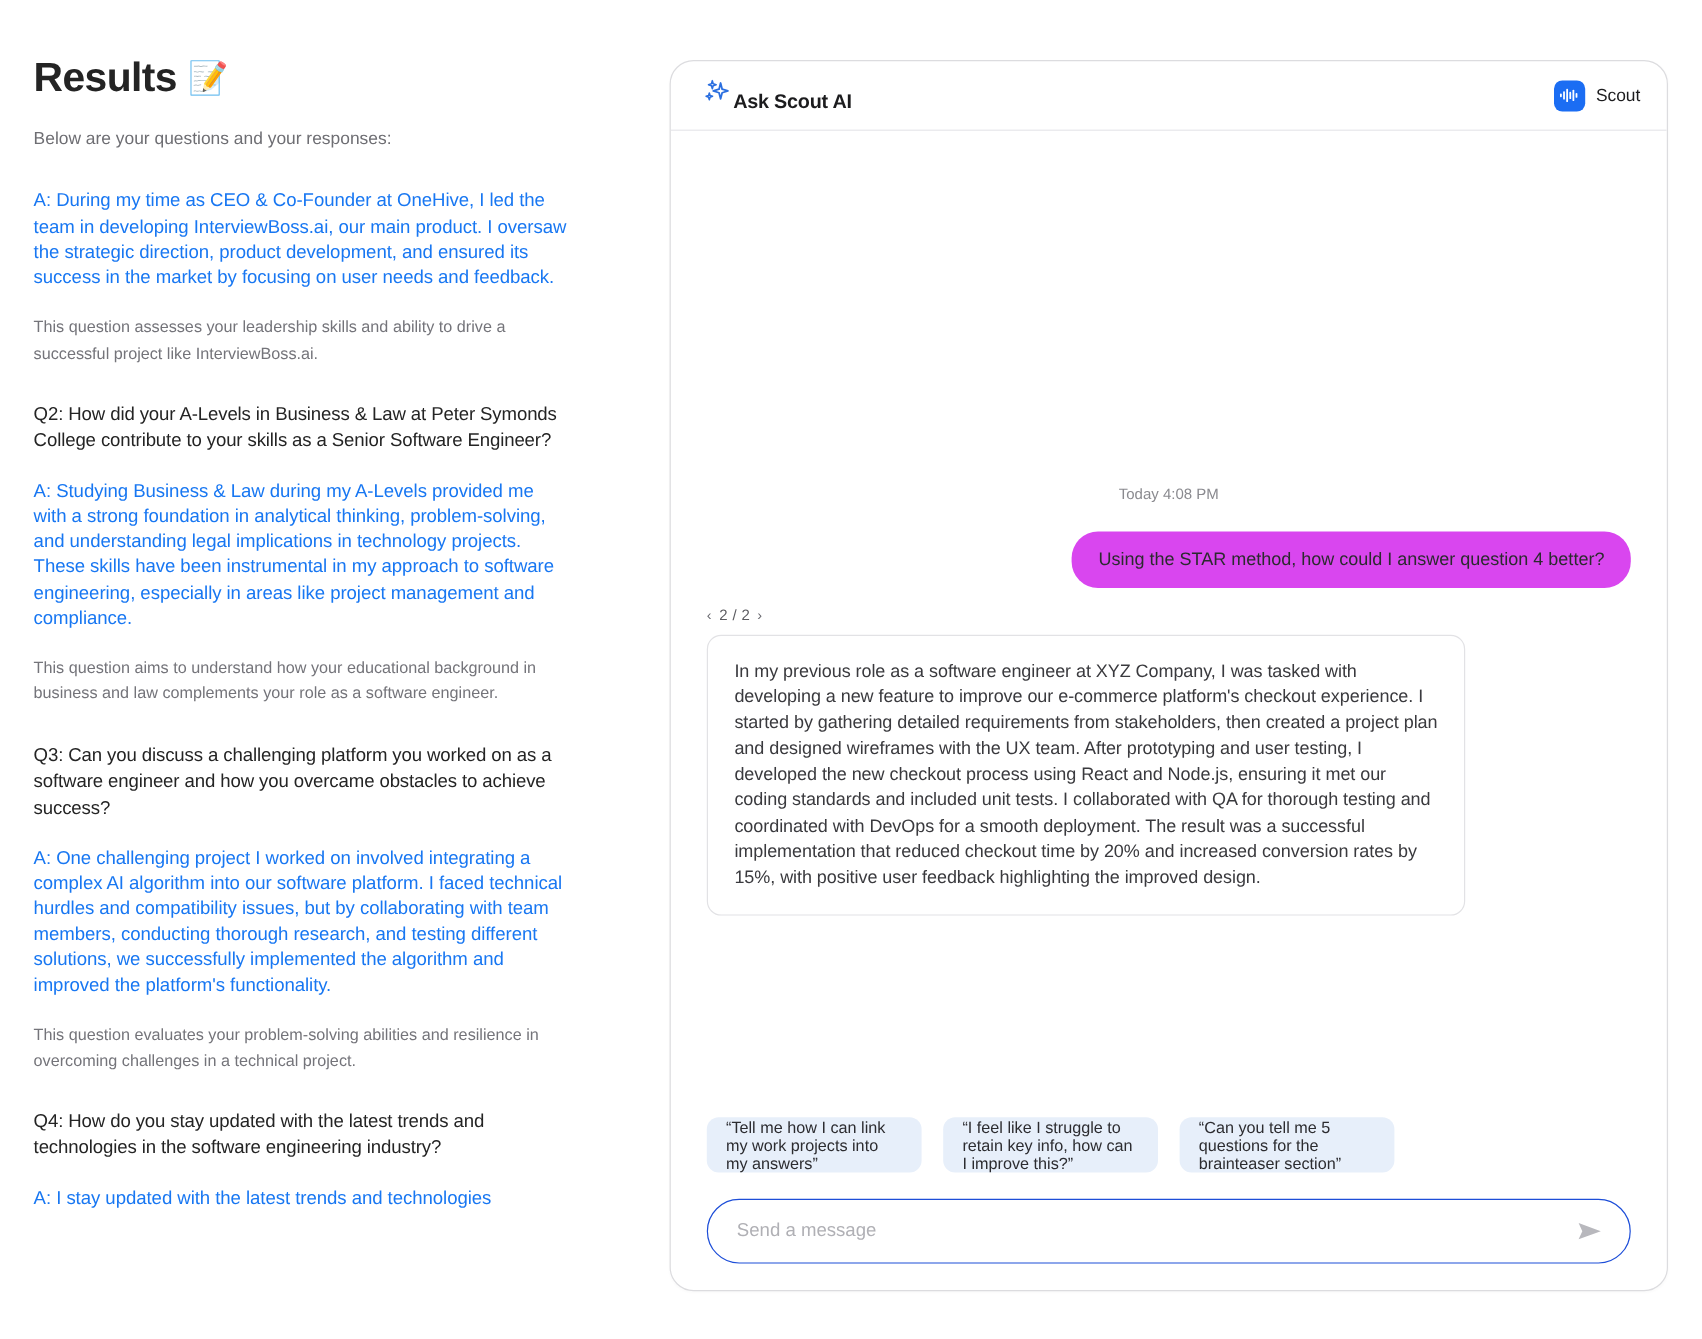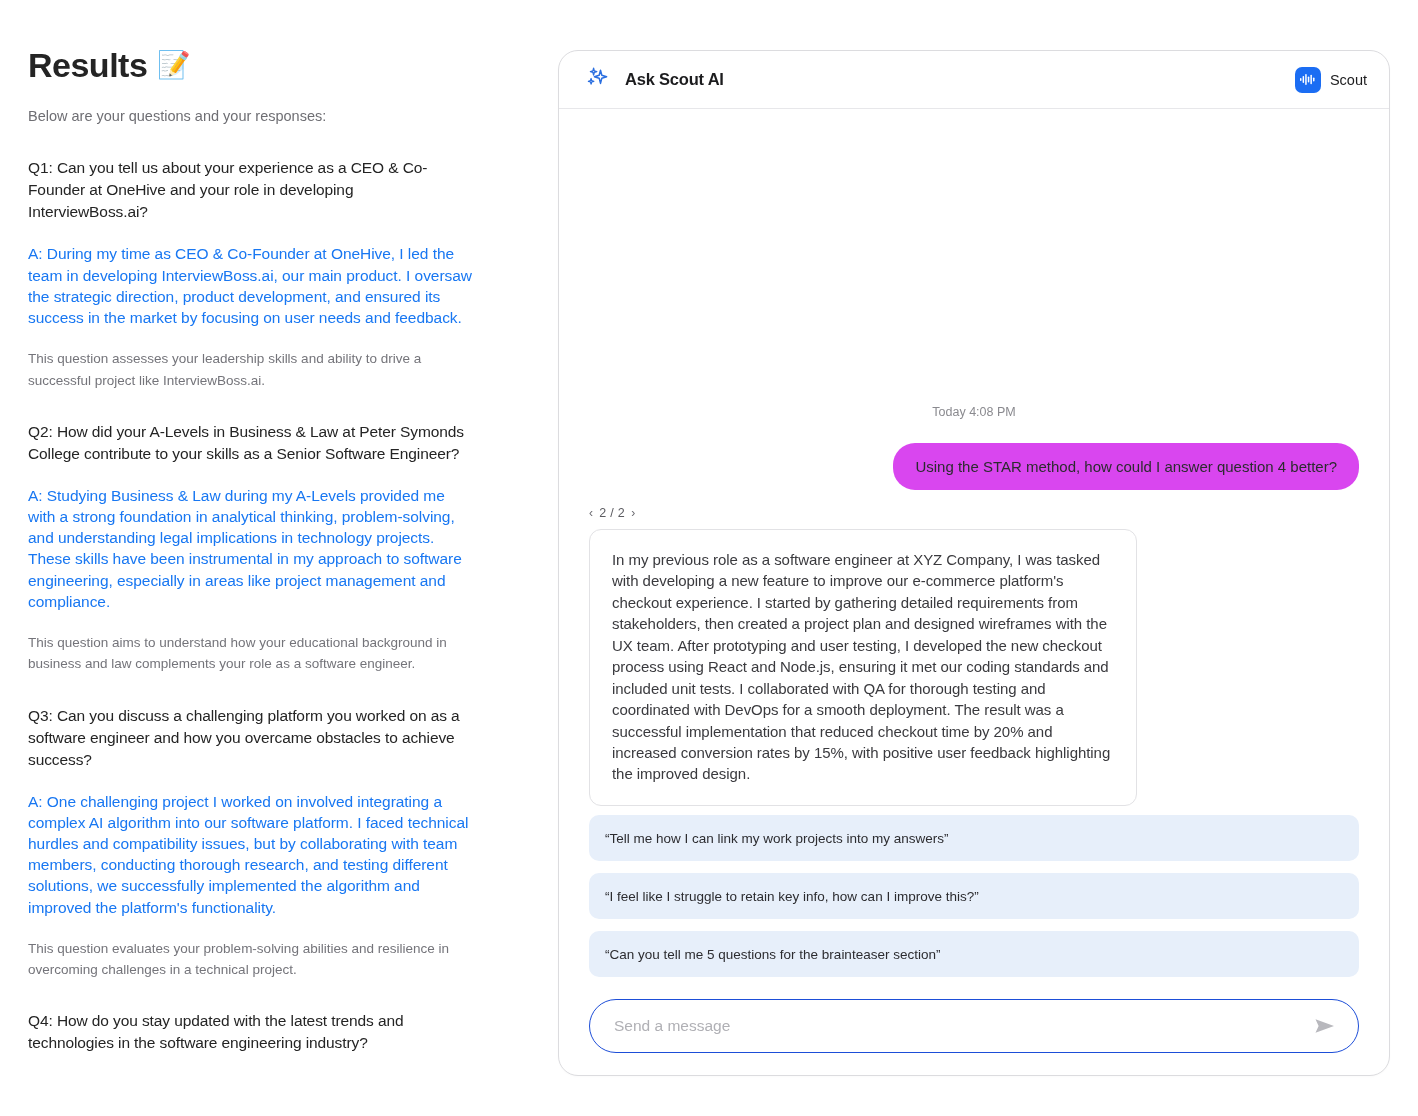--- a/index.html
+++ b/index.html
@@ -96,22 +96,21 @@
     height: 58px;
     flex: 0 0 58px;
     border-bottom: 1px solid #e7e7ea;
     display: flex;
     align-items: center;
     padding: 0 22px 0 26px;
     justify-content: space-between;
   }
   .chat-header-left {
     display: flex;
-    align-items: center;
-    gap: 14px;
+    align-items: flex-end;
   }
   .chat-title {
     font-size: 16.5px;
     font-weight: bold;
     color: #1c1c1e;
     letter-spacing: -0.2px;
   }
   .chat-header-right {
     display: flex;
     align-items: center;
@@ -170,40 +169,40 @@
     letter-spacing: 0.3px;
   }
   .pager .arrow {
     font-size: 12px;
     color: #6a6a70;
     cursor: pointer;
   }
 
   .ai-bubble {
     margin-top: 9px;
-    width: 548px;
+    width: 632px;
     border: 1px solid #e2e2e5;
     border-radius: 12px;
     background: #ffffff;
     padding: 19px 22px 20px 22px;
     font-size: 15px;
     line-height: 1.43;
     color: #3a3a3e;
     letter-spacing: -0.05px;
   }
 
   .chat-footer {
     flex: 0 0 auto;
     padding: 0 30px 22px 30px;
   }
 
   .suggestions {
     display: grid;
-    grid-template-columns: 1fr;
-    gap: 12px 18px;
+    grid-template-columns: 1fr 1fr 1fr 1fr;
+    gap: 24px 18px;
     margin-bottom: 22px;
   }
   .suggestion-chip {
     background: #e7effa;
     border-radius: 10px;
     padding: 0 16px;
     height: 46px;
     display: flex;
     align-items: center;
     font-size: 13.5px;
@@ -240,39 +239,39 @@
   <div class="results-col">
 
     <h1 class="results-title">
       <span>Results</span>
       <span class="emoji">📝</span>
     </h1>
 
     <div class="results-subtitle">Below are your questions and your responses:</div>
 
     <div class="qa-block">
-      <div class="qa-question">Q1: Can you tell us about your experience as a CEO &amp; Co-Founder at OneHive and your role in developing InterviewBoss.ai?</div>
       <div class="qa-answer">A: During my time as CEO &amp; Co-Founder at OneHive, I led the team in developing InterviewBoss.ai, our main product. I oversaw the strategic direction, product development, and ensured its success in the market by focusing on user needs and feedback.</div>
       <div class="qa-note">This question assesses your leadership skills and ability to drive a successful project like InterviewBoss.ai.</div>
     </div>
 
     <div class="qa-block">
       <div class="qa-question">Q2: How did your A-Levels in Business &amp; Law at Peter Symonds College contribute to your skills as a Senior Software Engineer?</div>
       <div class="qa-answer">A: Studying Business &amp; Law during my A-Levels provided me with a strong foundation in analytical thinking, problem-solving, and understanding legal implications in technology projects. These skills have been instrumental in my approach to software engineering, especially in areas like project management and compliance.</div>
       <div class="qa-note">This question aims to understand how your educational background in business and law complements your role as a software engineer.</div>
     </div>
 
     <div class="qa-block">
       <div class="qa-question">Q3: Can you discuss a challenging platform you worked on as a software engineer and how you overcame obstacles to achieve success?</div>
       <div class="qa-answer">A: One challenging project I worked on involved integrating a complex AI algorithm into our software platform. I faced technical hurdles and compatibility issues, but by collaborating with team members, conducting thorough research, and testing different solutions, we successfully implemented the algorithm and improved the platform's functionality.</div>
       <div class="qa-note">This question evaluates your problem-solving abilities and resilience in overcoming challenges in a technical project.</div>
     </div>
 
     <div class="qa-block">
       <div class="qa-question">Q4: How do you stay updated with the latest trends and technologies in the software engineering industry?</div>
+      <div class="qa-answer">A: I stay updated with the latest trends and technologies</div>
     </div>
 
   </div>
 
   <div class="chat-col">
     <div class="chat-panel">
 
       <div class="chat-header">
         <div class="chat-header-left">
           <span>

